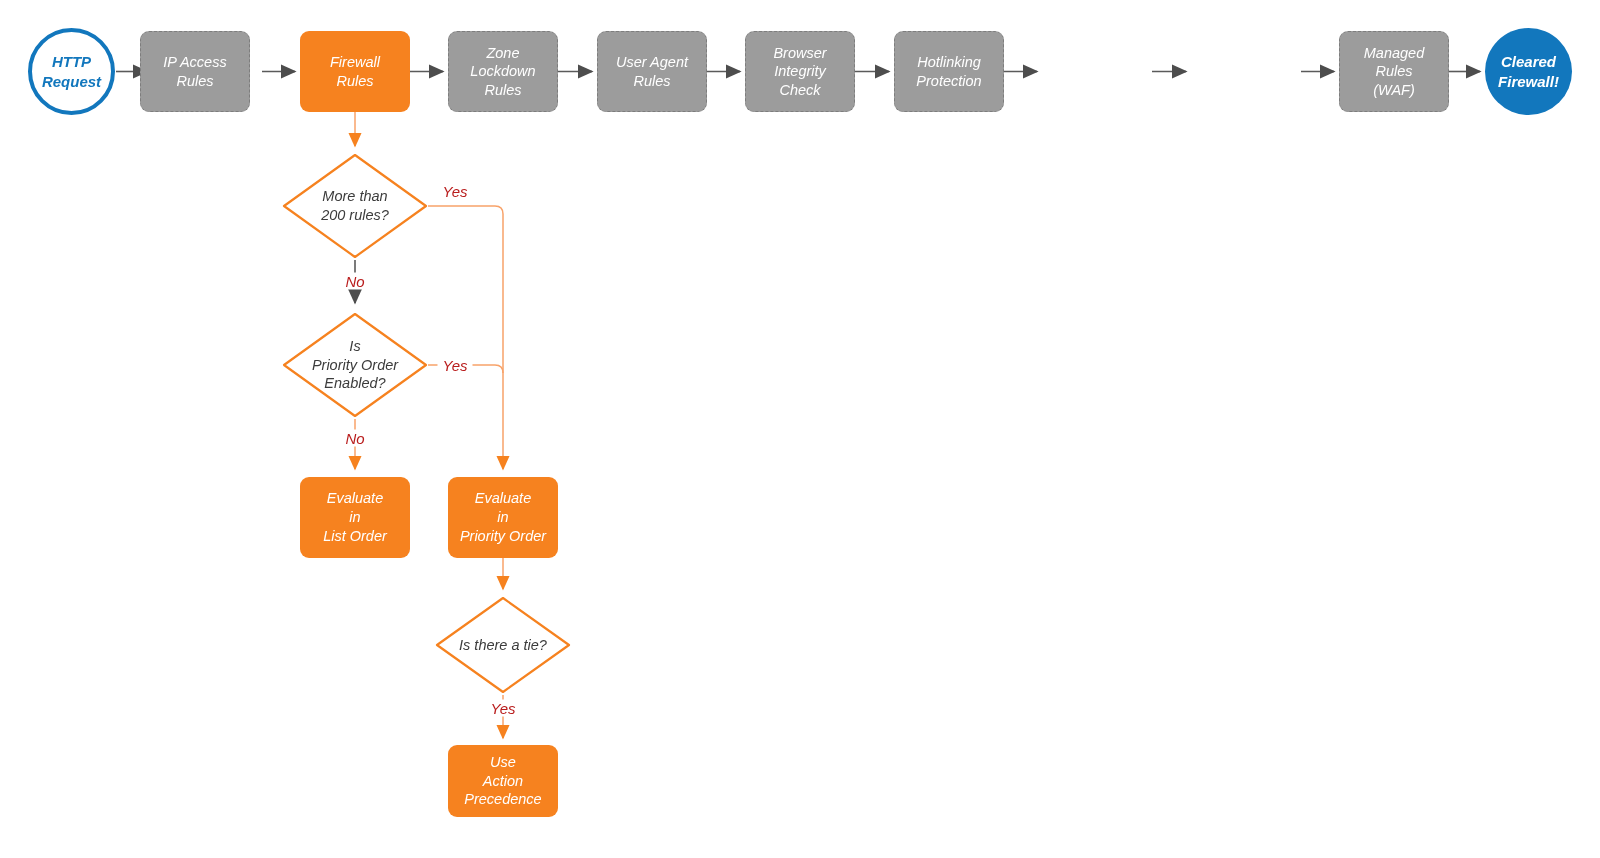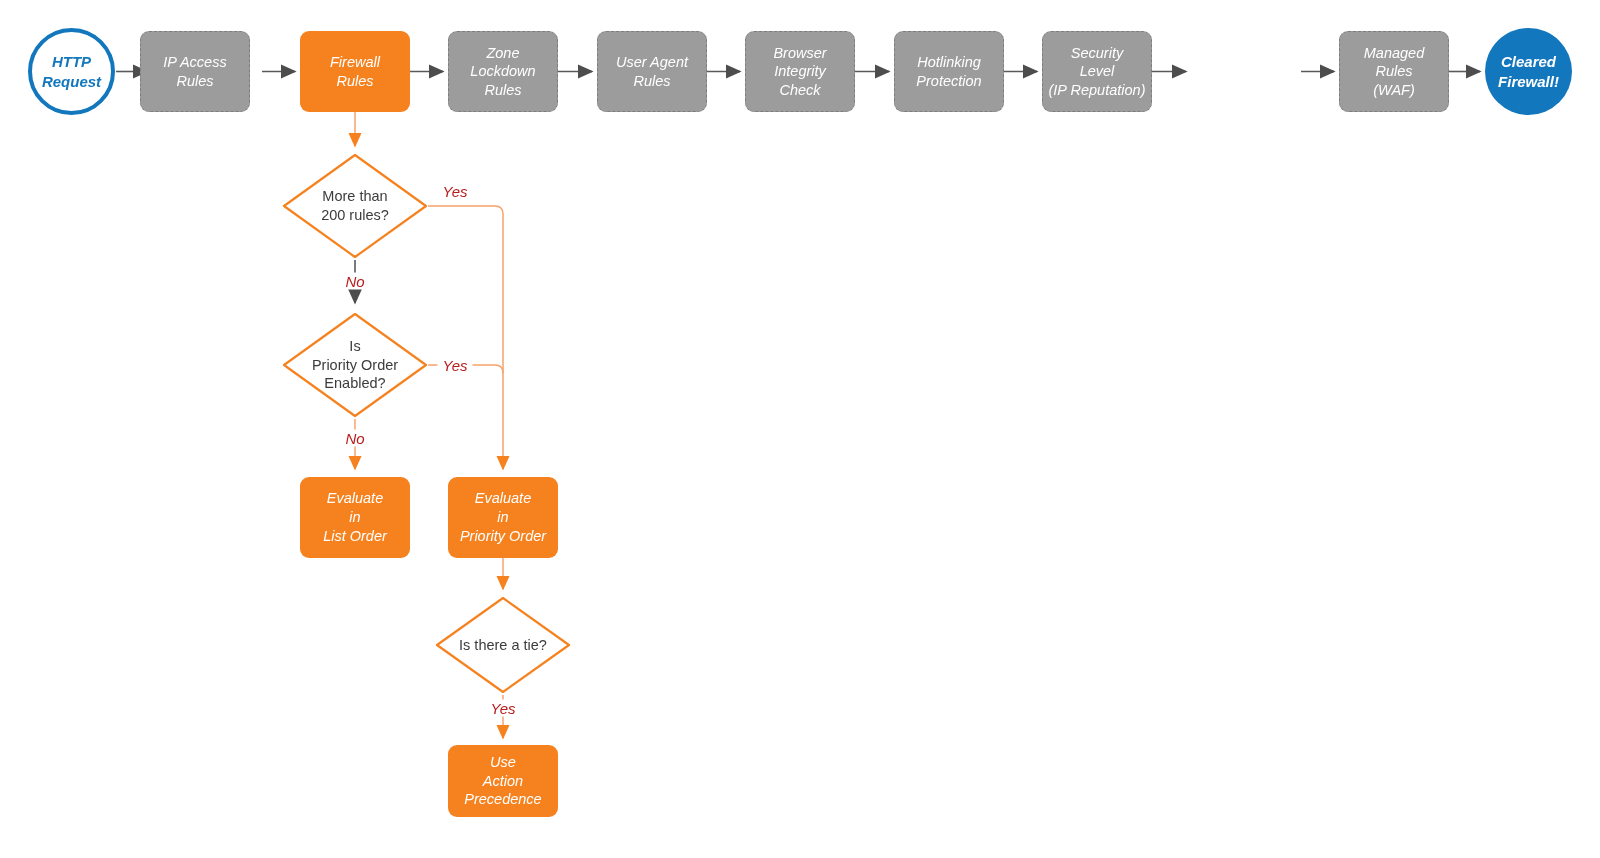--- a/index.html
+++ b/index.html
@@ -81,20 +81,21 @@
   .dlabel {
     position: absolute;
     left: 0; top: 0; right: 0; bottom: 0;
     display: flex;
     align-items: center;
     justify-content: center;
     text-align: center;
     color: #3C3C3C;
     font-size: 14.5px;
     line-height: 1.28;
+    font-style: italic;
   }
   .dlabel span { white-space: pre-line; }
   .edge-label {
     position: absolute;
     transform: translate(-50%, -50%);
     font-style: italic;
     font-size: 15px;
     color: #b91c1c;
     background: #ffffff;
     padding: 0 5px;
@@ -165,25 +166,20 @@
   </div>
   <div class="node step" style="left:894px">
     <span>Hotlinking
 Protection</span>
   </div>
   <div class="node step" style="left:745px">
     <span>Browser
 Integrity
 Check</span>
   </div>
-  <div class="node step" style="left:1042px">
-    <span>Security
-Level
-(IP Reputation)</span>
-  </div>
   <div class="node step" style="left:1339px">
     <span>Managed
 Rules
 (WAF)</span>
   </div>
   <div class="node circle end" style="left:1485px">
     <span>Cleared
 Firewall!</span>
   </div>
 

